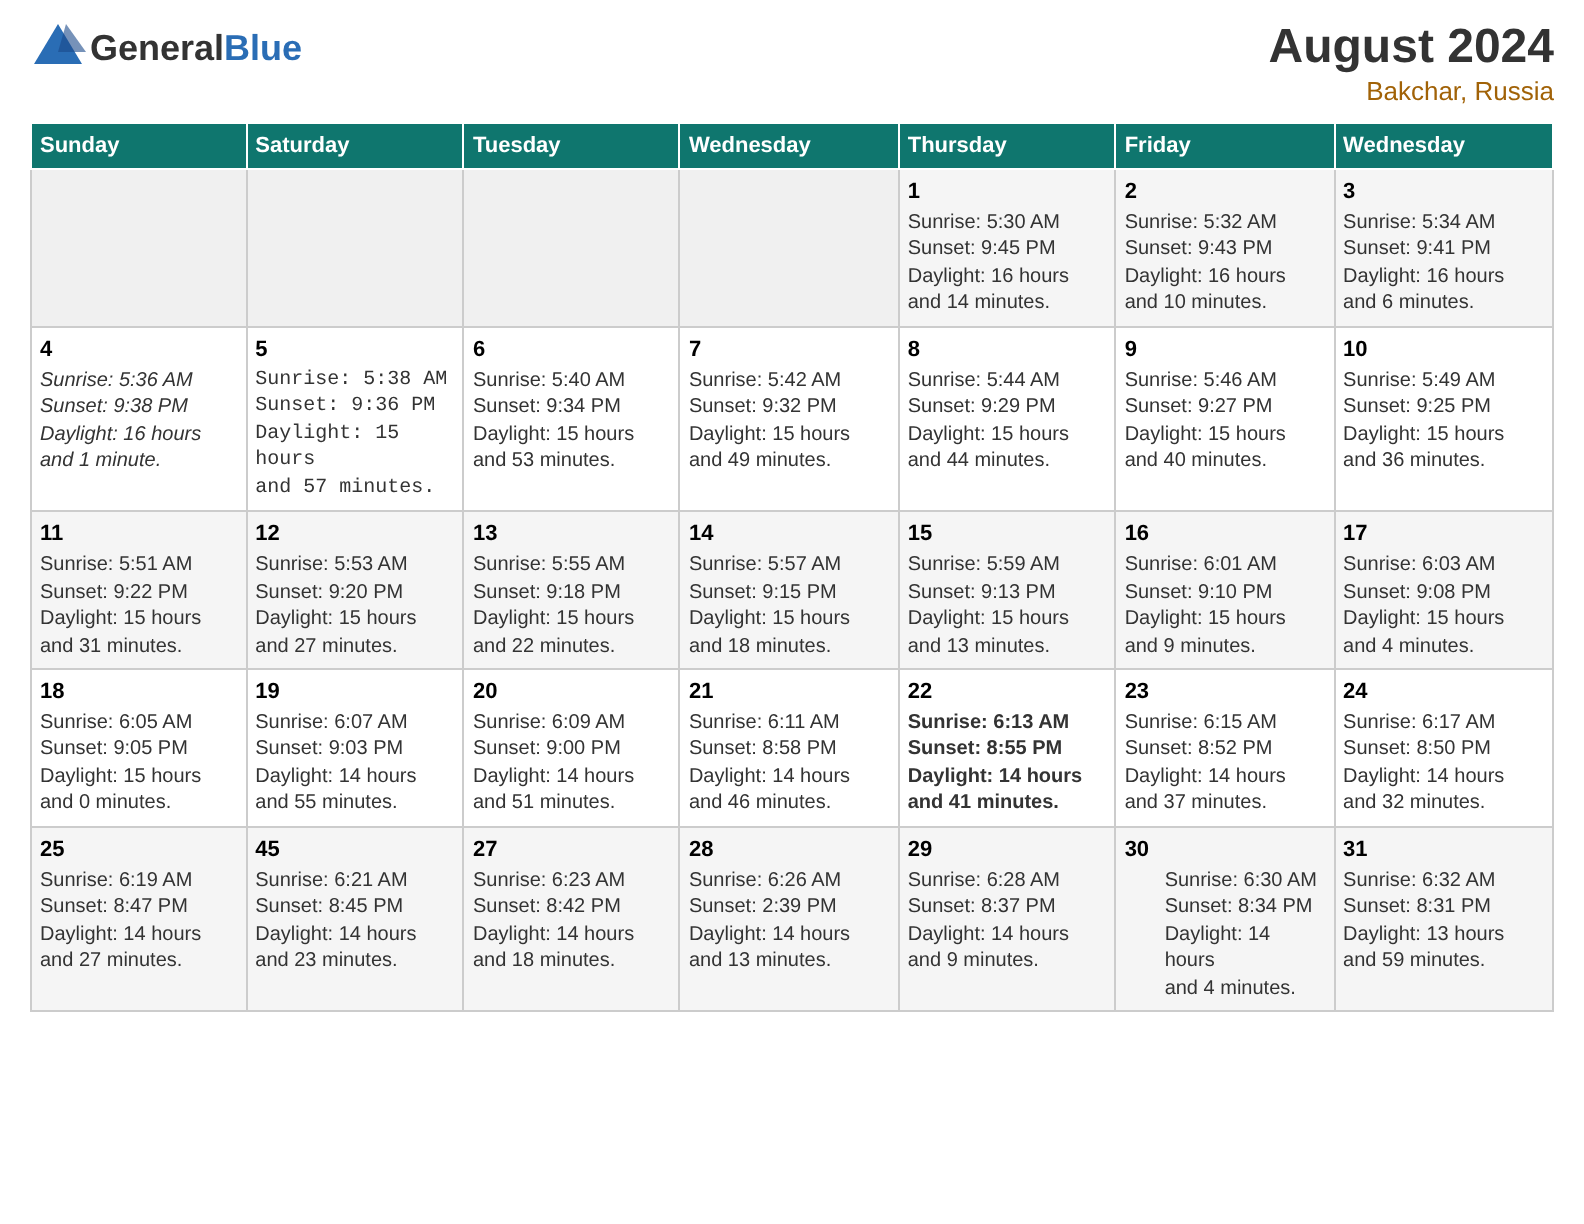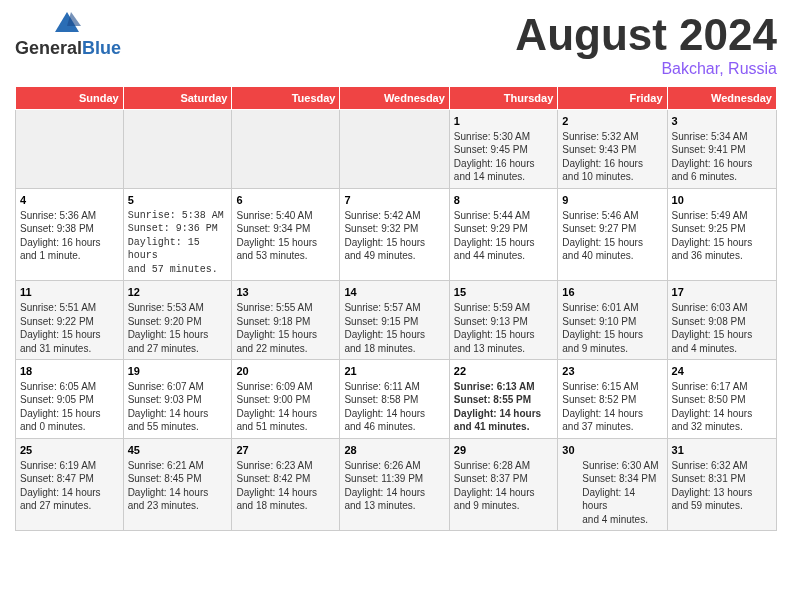--- a/index.html
+++ b/index.html
@@ -17,49 +17,48 @@
     }
     .header {
       display: flex;
       justify-content: space-between;
       align-items: flex-start;
       margin-bottom: 8px;
     }
     .logo {
       display: flex;
       align-items: center;
-      flex-direction: column;
     }
     .logo-icon {
       width: 28px;
       height: 28px;
       margin-right: 2px;
     }
     .title-block {
       text-align: right;
     }
     .month-year {
-      font-size: 44px;
+      font-size: 24px;
       font-weight: bold;
       color: #333;
     }
     .location {
-      font-size: 16px;
-      color: #8b5cf6;
+      font-size: 13px;
+      color: #a16207;
     }
     .calendar {
       width: 100%;
       border-collapse: collapse;
       font-size: 9.5px;
     }
     .calendar thead tr th {
-      background-color: #ef4444;
+      background-color: #0f766e;
       color: #fff;
       padding: 5px 4px;
-      text-align: right;
+      text-align: left;
       font-size: 11px;
       font-weight: bold;
       border: 1px solid #fff;
     }
     .calendar tbody tr td {
       border: 1px solid #ccc;
       padding: 4px 4px;
       vertical-align: top;
       width: 113px;
       min-height: 70px;
@@ -145,21 +144,21 @@
             <span class="day-number">3</span>
             <div class="day-info" style="white-space: pre-line;">Sunrise: 5:34 AM
 Sunset: 9:41 PM
 Daylight: 16 hours
 and 6 minutes.</div>
           </td>
         </tr>
         <tr>
           <td>
             <span class="day-number">4</span>
-            <div class="day-info" style="white-space: pre-line;">Sunrise: 5:36 AM
+            <div class="day-info" style="white-space: pre-line; font-style: italic;">Sunrise: 5:36 AM
 Sunset: 9:38 PM
 Daylight: 16 hours
 and 1 minute.</div>
           </td>
           <td>
             <span class="day-number">5</span>
             <div class="day-info" style="white-space: pre-line; font-family: Liberation Mono, monospace;">Sunrise: 5:38 AM
 Sunset: 9:36 PM
 Daylight: 15 hours
 and 57 minutes.</div>
@@ -320,21 +319,21 @@
           <td>
             <span class="day-number">27</span>
             <div class="day-info" style="white-space: pre-line;">Sunrise: 6:23 AM
 Sunset: 8:42 PM
 Daylight: 14 hours
 and 18 minutes.</div>
           </td>
           <td>
             <span class="day-number">28</span>
             <div class="day-info" style="white-space: pre-line;">Sunrise: 6:26 AM
-Sunset: 11:39 PM
+Sunset: 2:39 PM
 Daylight: 14 hours
 and 13 minutes.</div>
           </td>
           <td>
             <span class="day-number">29</span>
             <div class="day-info" style="white-space: pre-line;">Sunrise: 6:28 AM
 Sunset: 8:37 PM
 Daylight: 14 hours
 and 9 minutes.</div>
           </td>

